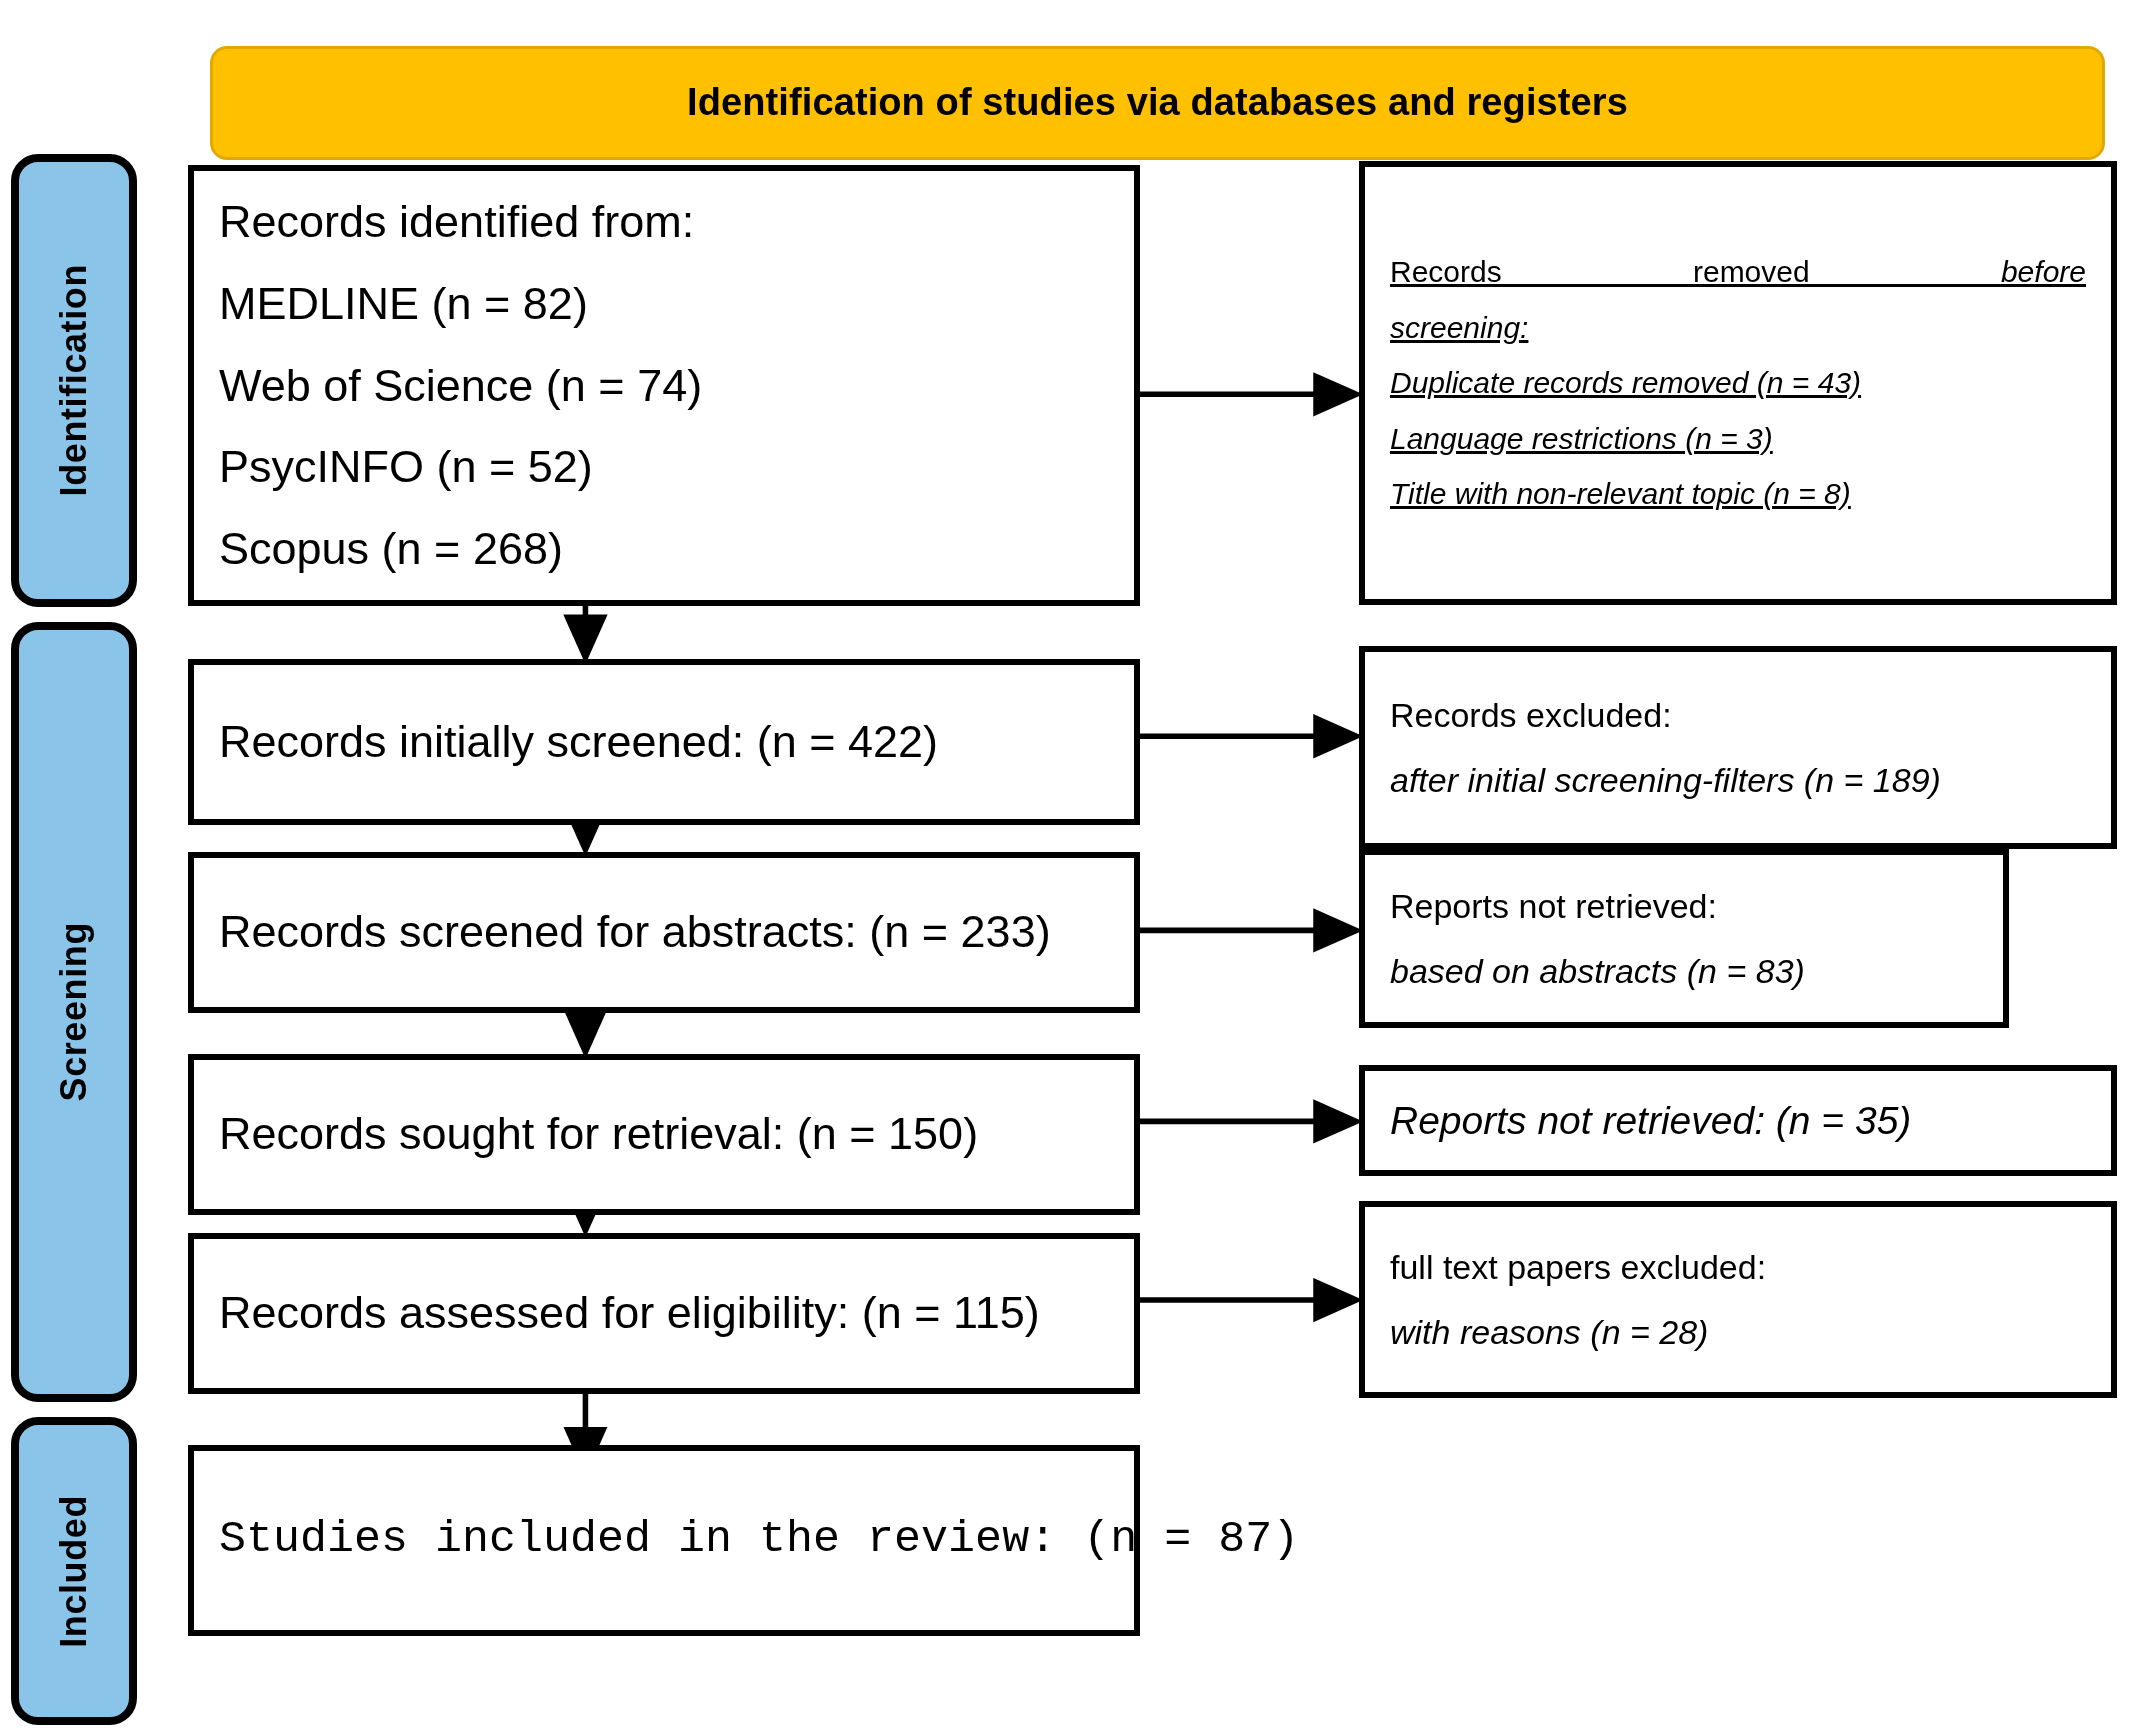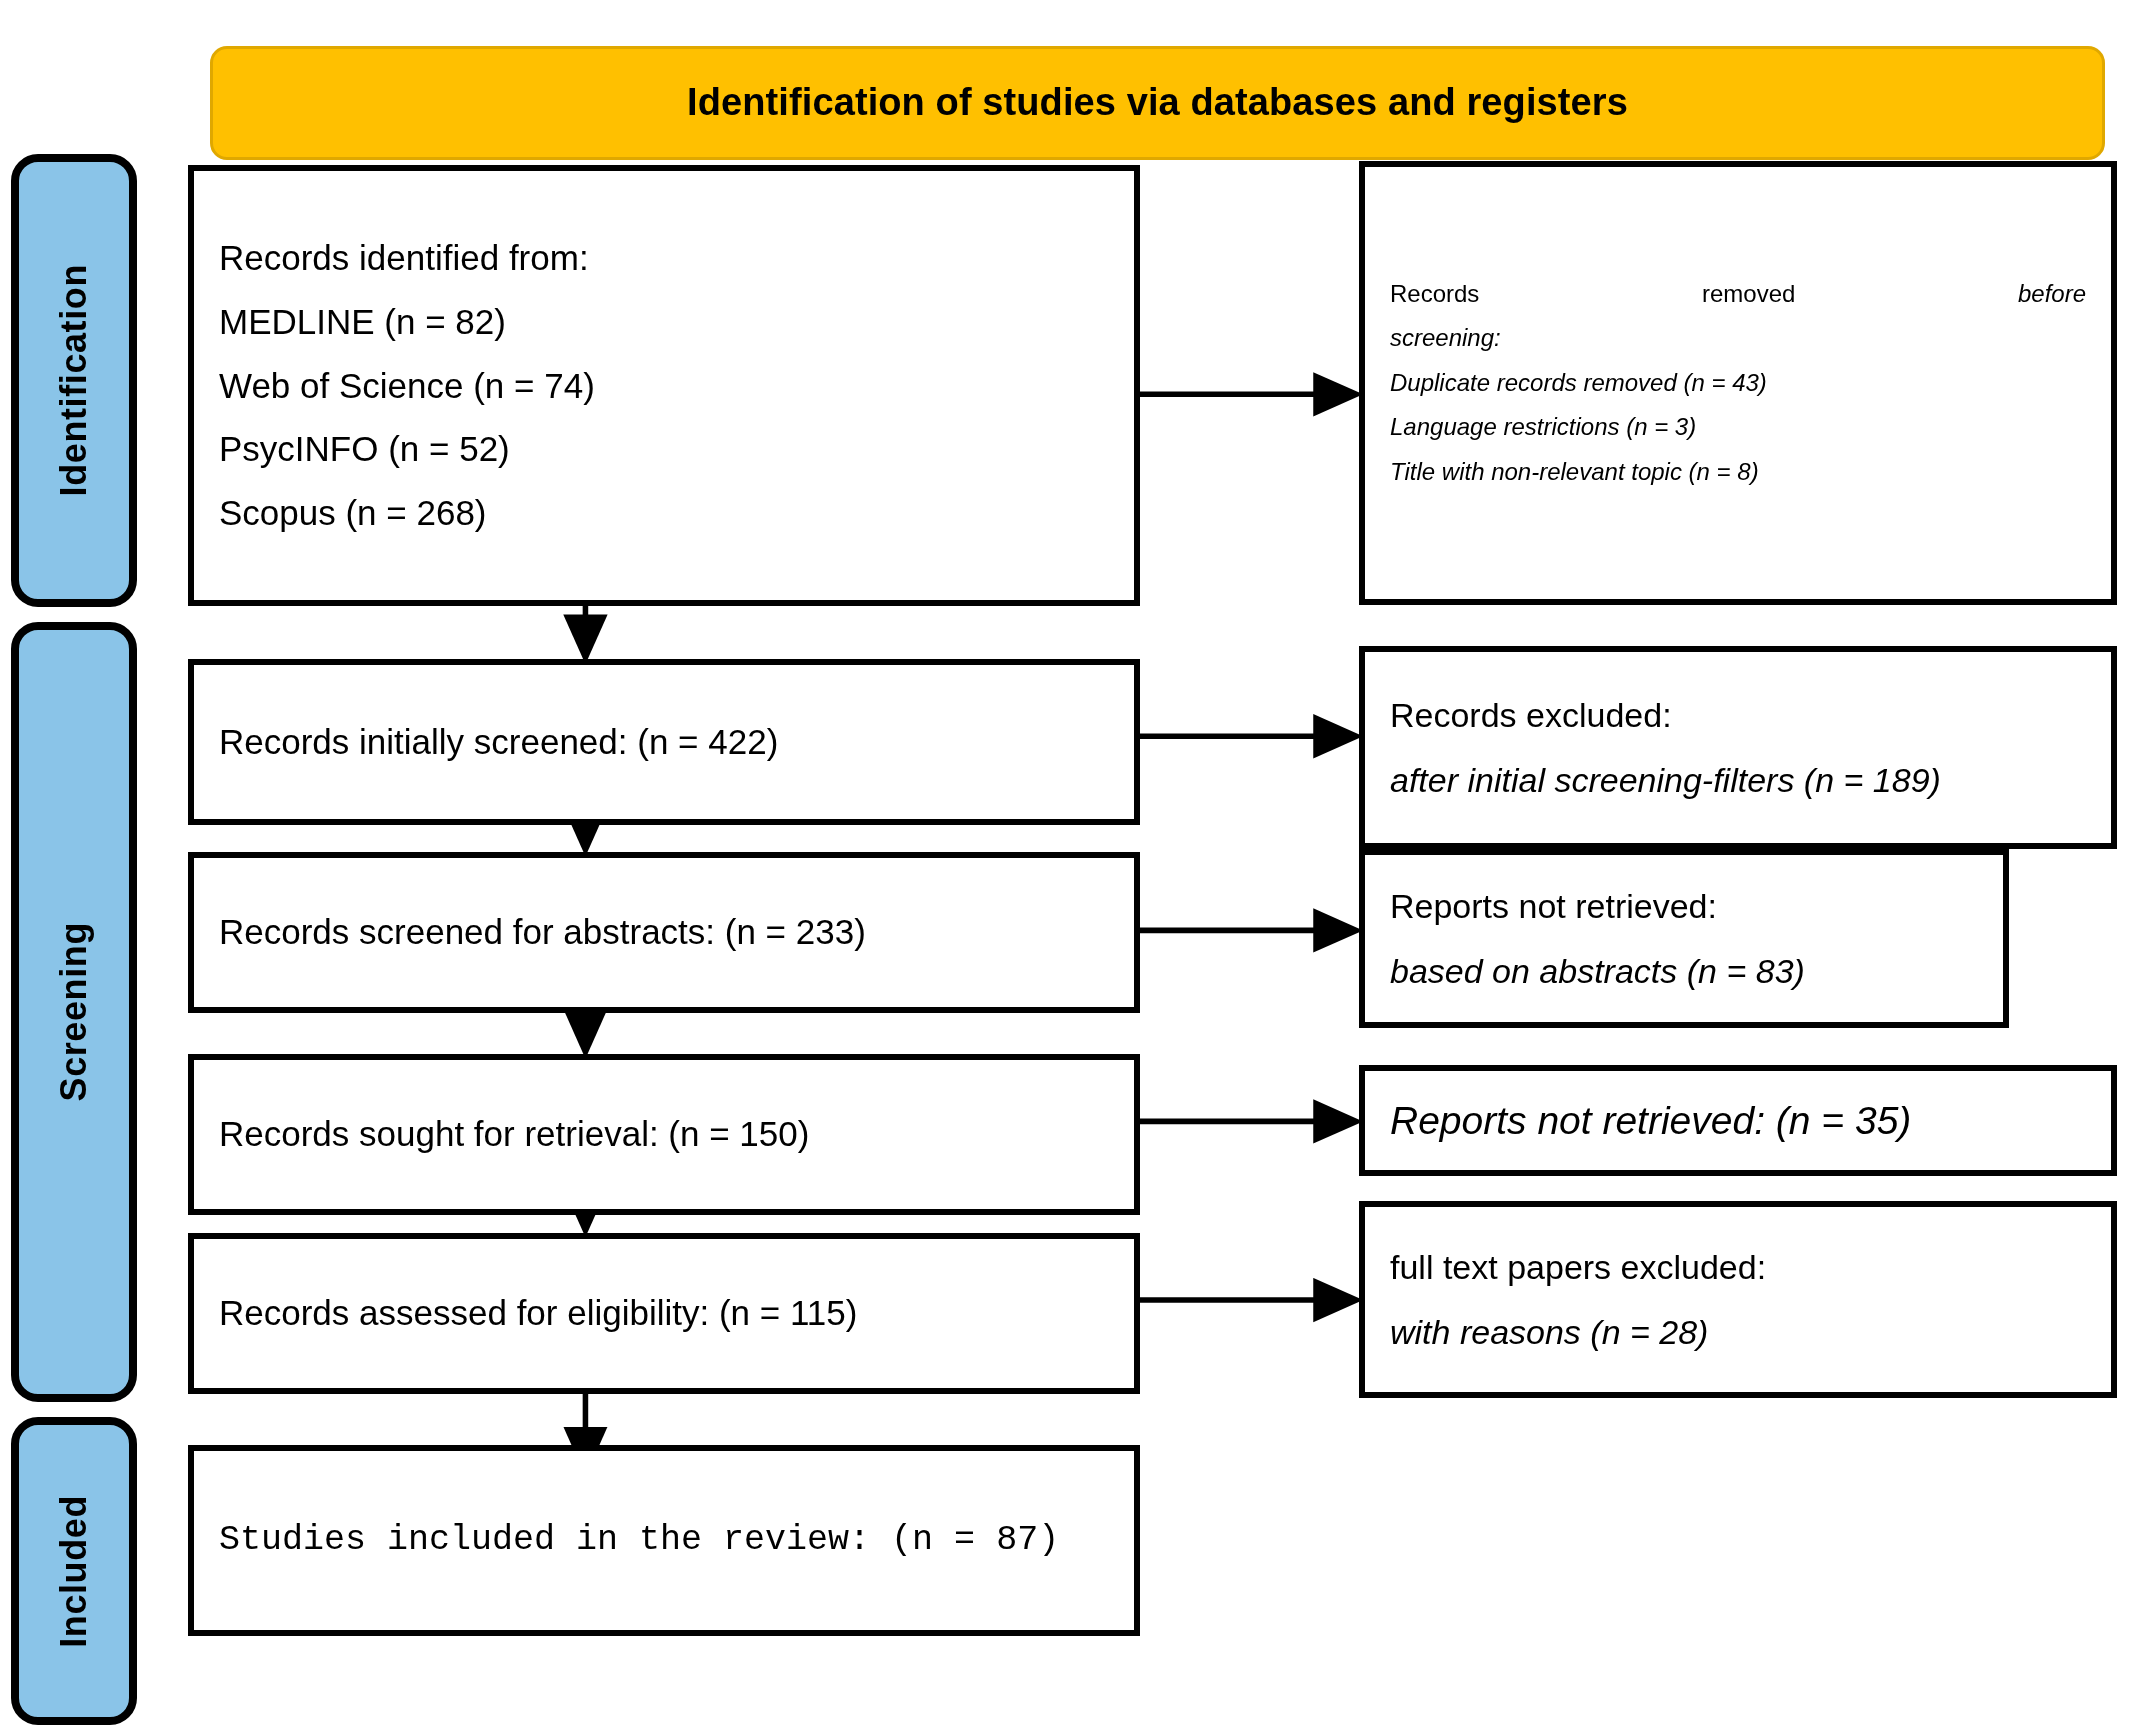--- a/index.html
+++ b/index.html
@@ -34,21 +34,21 @@
   #stage-screening{top:622px;height:780px;}
   #stage-included{top:1417px;height:308px;}
 
   
   .box{
     position:absolute;background:#fff;border:6.8px solid #000;box-sizing:border-box;
     display:flex;flex-direction:column;justify-content:center;
     padding:13.6px 25px;
   }
   .box .line{
-    font-size:35px;color:#000;line-height:1.78;white-space:nowrap;
+    font-size:45px;color:#000;line-height:1.78;white-space:nowrap;
   }
   .box .line.it{font-style:italic;}
   .box .line.just{
     white-space:normal;text-align:justify;text-align-last:justify;
   }
 
   
   #box-identified     {left:188px;  top:165px;  width:952px; height:441px;}
   #box-initial-screen {left:188px;  top:659px; width:952px; height:166px;}
   #box-abstracts      {left:188px;  top:852px; width:952px; height:161px;}
@@ -57,21 +57,21 @@
   #box-included       {left:188px;  top:1445px; width:952px; height:191px;font-family:Liberation Mono, monospace;}
 
   
   #box-removed        {left:1359px; top:161px;  width:758px; height:444px;}
   #box-excluded       {left:1359px; top:646px; width:758px; height:203px;}
   #box-not-retrieved  {left:1359px; top:849px; width:650px; height:179px;}
   #box-not-retrieved2 {left:1359px; top:1065px; width:758px; height:111px;}
   #box-fulltext       {left:1359px; top:1201px; width:758px; height:197px;}
 
   
-  #box-removed .line{line-height:1.85;font-size:24px;}
+  #box-removed .line{line-height:1.85;font-size:30px;text-decoration:underline;}
   #box-excluded .line, #box-not-retrieved .line, #box-fulltext .line{line-height:1.9;font-size:34px;}
   #box-not-retrieved2 .line{font-size:39px;}
   #box-identified .line{line-height:1.82;}
 
   
   .connectors{position:absolute;left:0;top:0;width:2129px;height:1732px;pointer-events:none;}
 </style>
 </head>
 <body>
 

